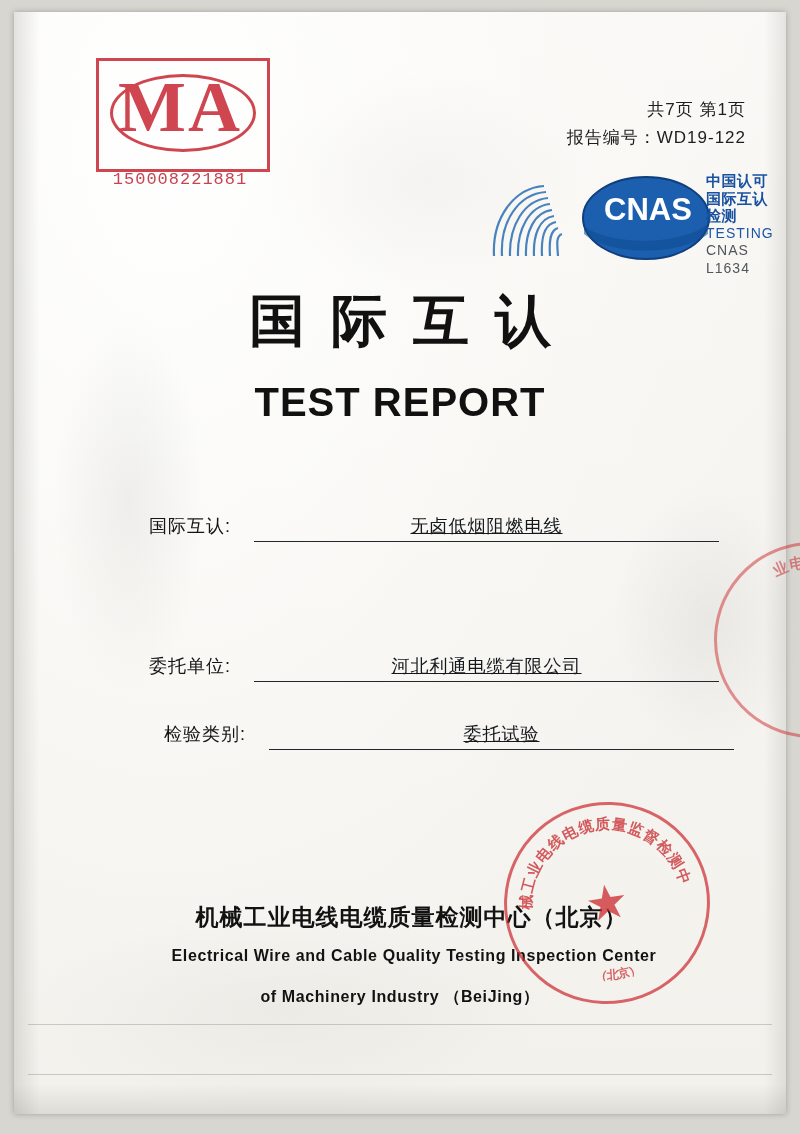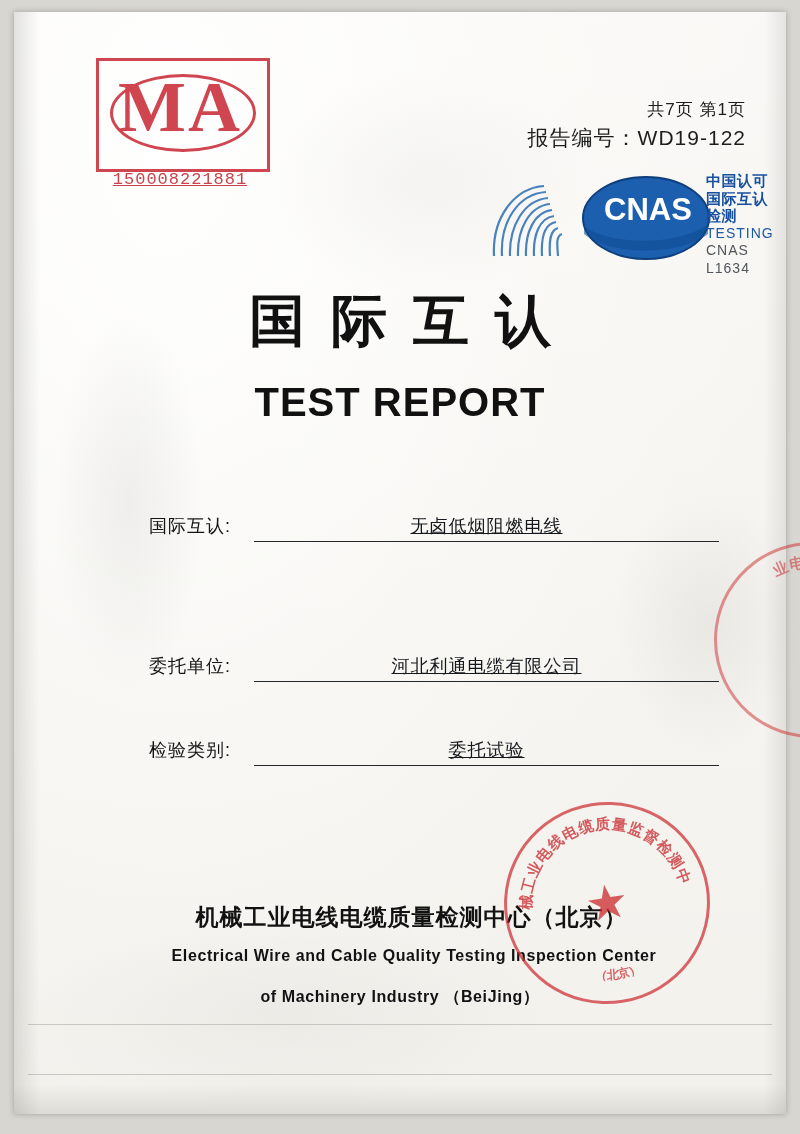--- a/index.html
+++ b/index.html
@@ -87,36 +87,35 @@
   }
   #ma-number {
     position: absolute;
     left: -4px; top: 112px;
     width: 176px;
     text-align: center;
     font-family: "Liberation Mono", monospace;
     font-size: 17px;
     letter-spacing: 1px;
     color: #c8434d;
-    text-decoration: underline;
   }
 
   
   #hdr-right {
     position: absolute;
     right: 40px;
     top: 84px;
     text-align: right;
     font-family: "Liberation Sans", sans-serif;
     font-size: 17px;
     color: #1d1d1d;
     line-height: 28px;
   }
   #hdr-right .pages { letter-spacing: 1px; }
-  #hdr-right .repno { letter-spacing: 1px; font-size: 21px; }
+  #hdr-right .repno { letter-spacing: 1px; font-size: 17px; }
 
   
   #cnas {
     position: absolute;
     left: 470px;
     top: 160px;
     width: 310px;
     height: 105px;
   }
   #cnas-swirl {
@@ -220,21 +219,21 @@
     text-align: center;
     font-family: "Liberation Sans", sans-serif;
     font-size: 18px;
     color: #15181c;
     letter-spacing: 1px;
     text-decoration: underline;
   }
   #f1 { top: 500px; }
   #f2 { top: 566px; }
   #f3 { top: 640px; }
-  #f4 { top: 724px; }
+  #f4 { top: 708px; margin-left: 15px; }
   #f2 .value { font-family: "Liberation Serif", serif; font-size: 19px; letter-spacing: 0.5px; }
   #f2 .mark {
     position: absolute;
     left: 480px;
     top: 14px;
     font-size: 16px;
     color: #222;
   }
 
   

